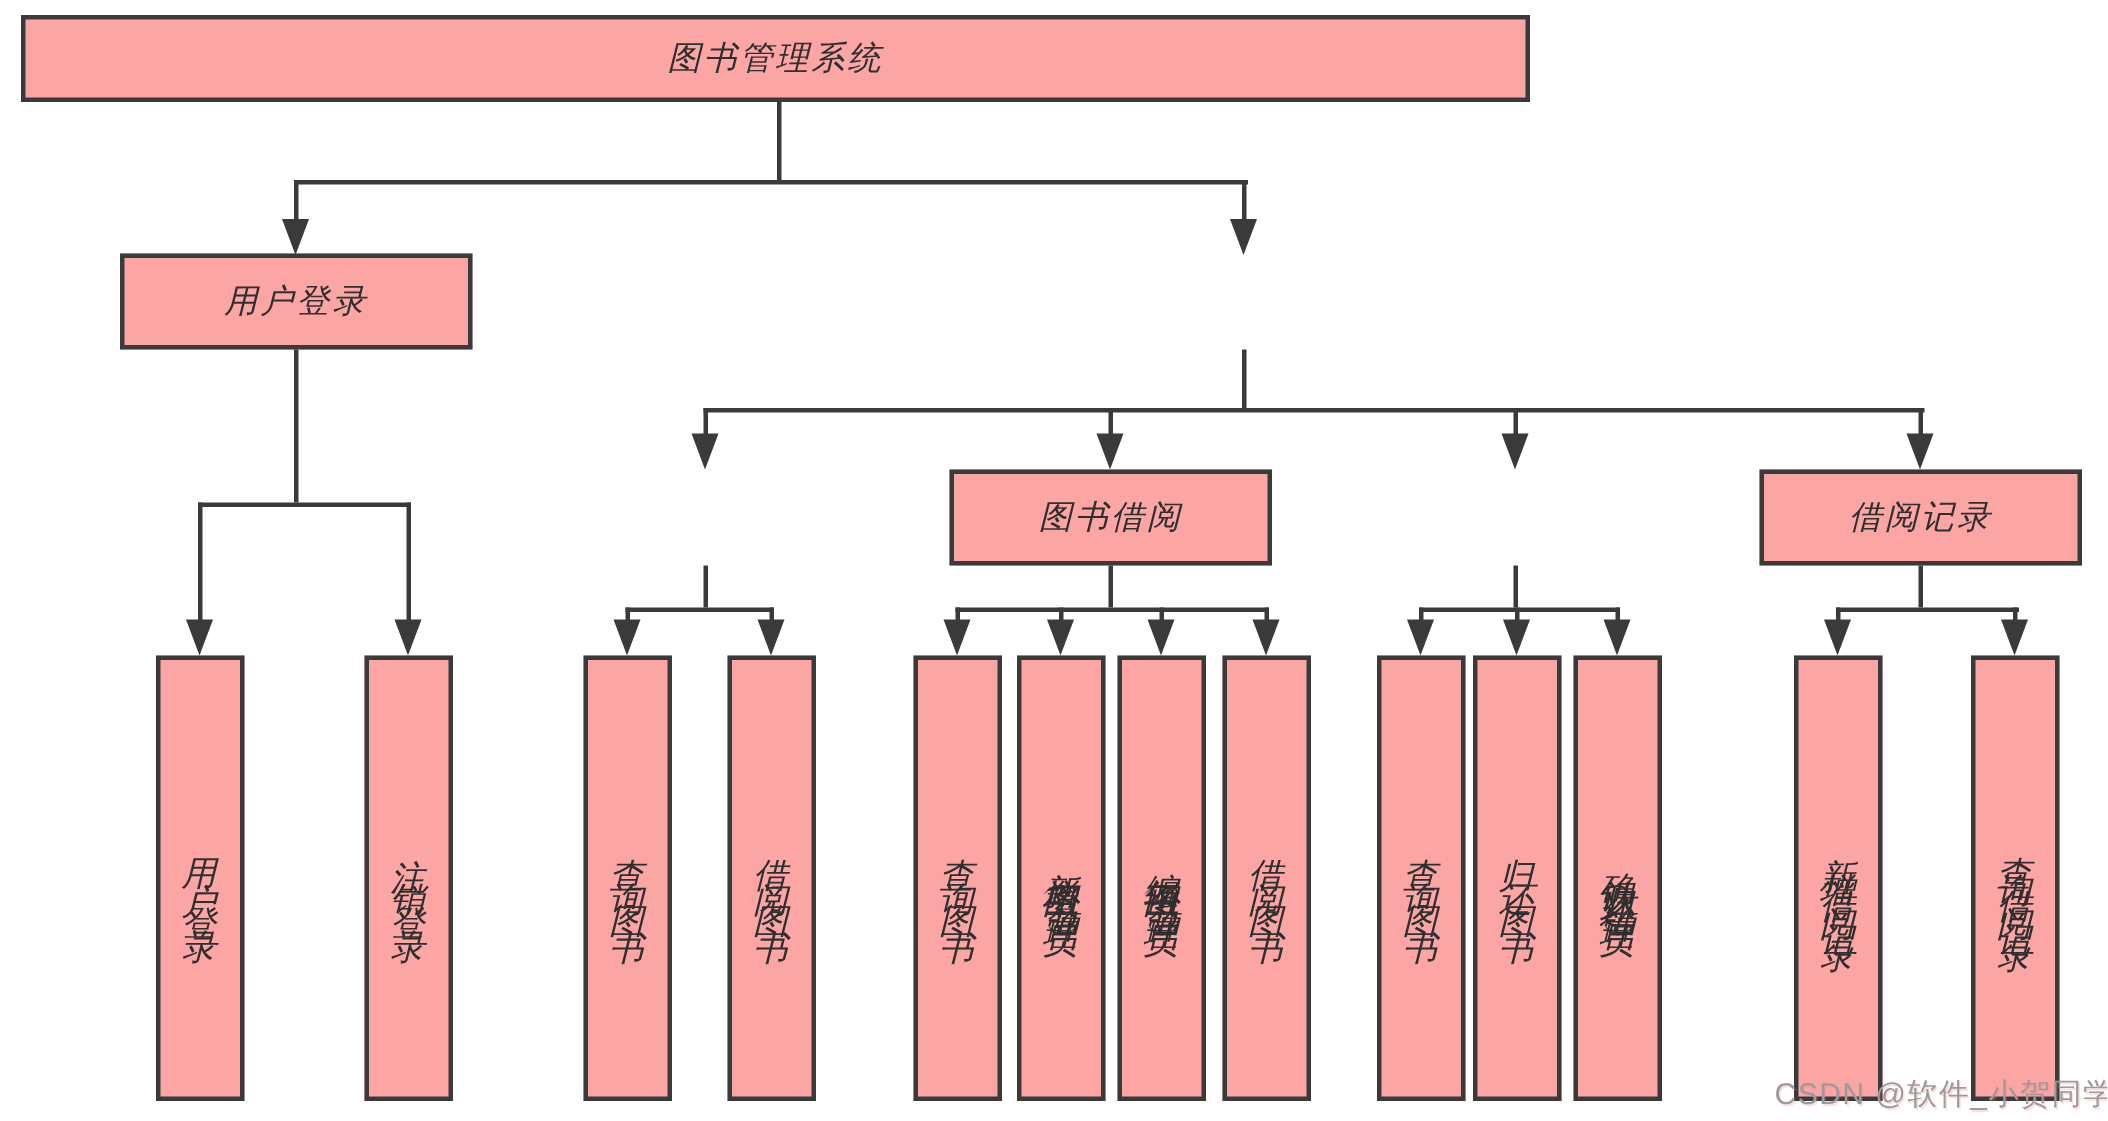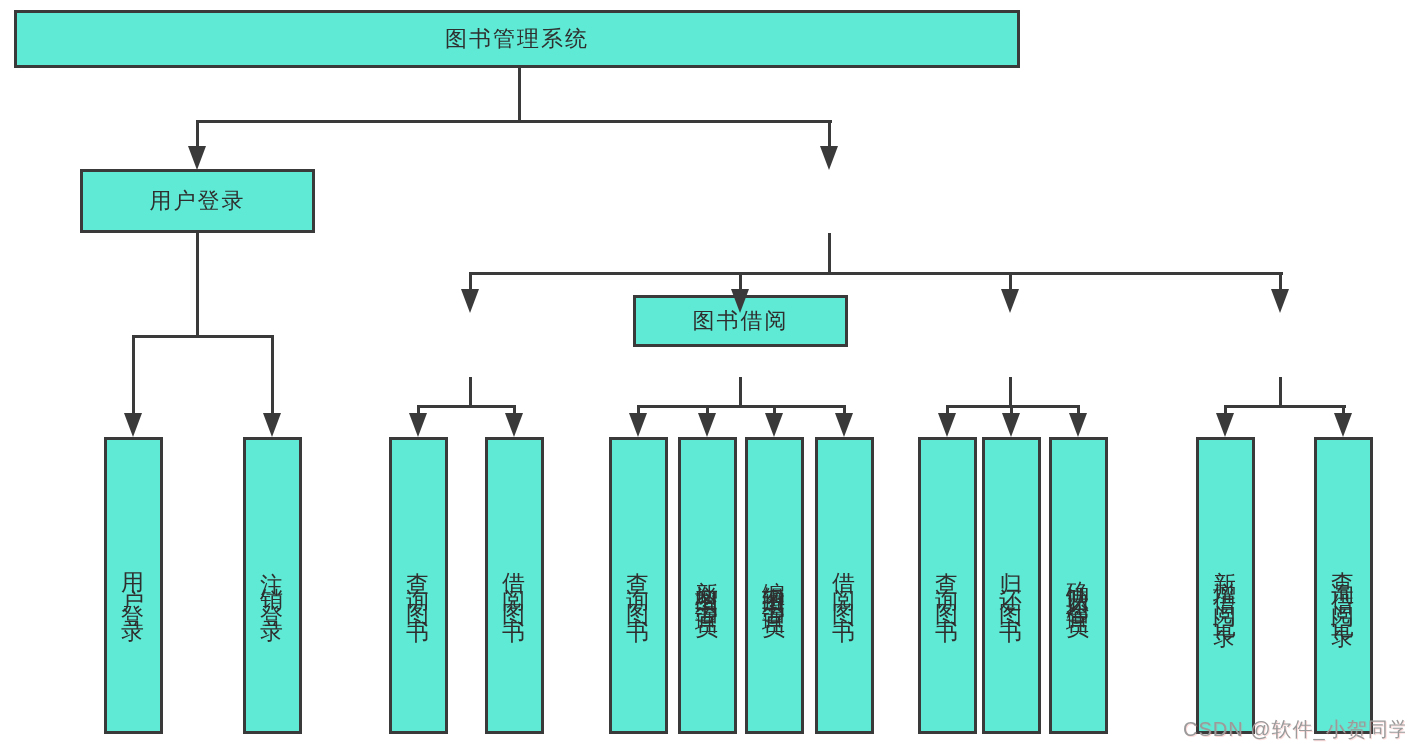--- a/index.html
+++ b/index.html
@@ -1,22 +1,22 @@
 <!DOCTYPE html>
 <html><head>
 <meta charset="utf-8">
 <style>
   html,body{margin:0;padding:0;background:#ffffff;}
   #canvas{
     position:relative;width:1405px;height:747px;background:#ffffff;overflow:hidden;
     font-family:"Liberation Sans", sans-serif;color:#2f2f2f;
   }
   .box{
-    position:absolute;box-sizing:border-box;border:3px solid #3a3a3a;background:#5eead4;
-    display:flex;align-items:center;justify-content:center;text-align:left;
+    position:absolute;box-sizing:border-box;border:3px solid #3a3a3a;background:#fca5a5;
+    display:flex;align-items:center;justify-content:center;text-align:left;font-style:italic;
   }
   .hbox{font-size:22px;letter-spacing:2px;}
   .vbox{writing-mode:vertical-rl;text-orientation:mixed;font-size:23px;}
   .leaf{top:437px;width:59px;height:297px;}
   .vt-4{letter-spacing:16px;}
   .vt-6{letter-spacing:11px;}
   .vt-9{letter-spacing:5px;}
   .vl{position:absolute;width:3px;background:#3a3a3a;}
   .hl{position:absolute;height:3px;background:#3a3a3a;}
   .ar{position:absolute;width:0;height:0;
@@ -29,21 +29,22 @@
 </style>
 </head>
 <body>
 
 <div id="canvas">
 
   <div class="box hbox" style="left:14px;top:10px;width:1006px;height:58px">图书管理系统</div>
 
   <div class="box hbox" style="left:80px;top:169px;width:235px;height:64px">用户登录</div>
 
-  <div class="box hbox" style="left:633px;top:295px;width:215px;height:52px">图书借阅</div>
+  <div class="box hbox" style="left:633px;top:313px;width:215px;height:64px">图书借阅</div>
+  <div class="box hbox" style="left:1173px;top:313px;width:215px;height:64px">借阅记录</div>
 
   <div class="box vbox leaf vt-4" style="left:104px">用户登录</div>
   <div class="box vbox leaf vt-4" style="left:243px">注销登录</div>
 
   <div class="box vbox leaf vt-4" style="left:389px">查询图书</div>
   <div class="box vbox leaf vt-4" style="left:485px">借阅图书</div>
 
   <div class="box vbox leaf vt-4" style="left:609px">查询图书</div>
   <div class="box vbox leaf vt-9" style="left:678px">新增图书（管理员）</div>
   <div class="box vbox leaf vt-9" style="left:745px">编辑图书（管理员）</div>

